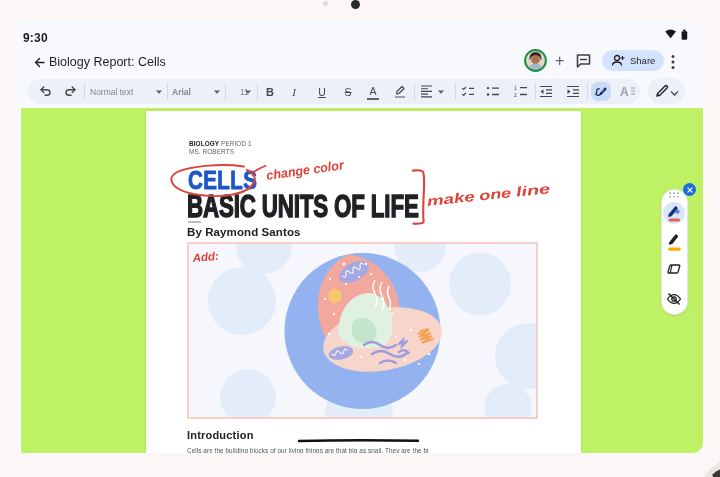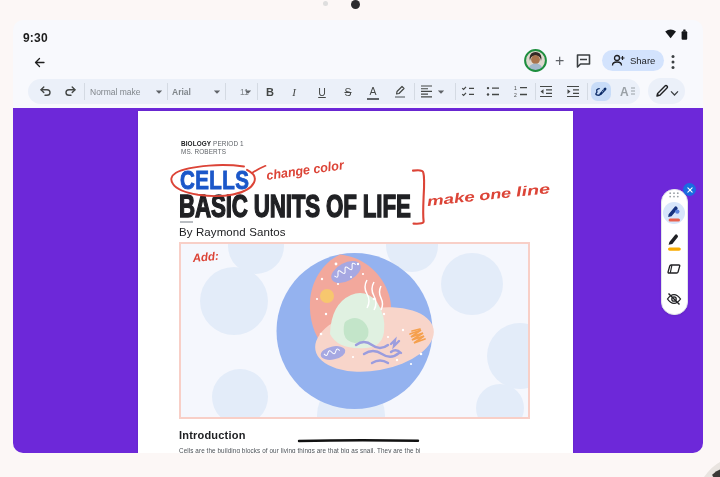--- a/index.html
+++ b/index.html
@@ -9,58 +9,59 @@
   .screen{left:13px;top:20px;width:690px;height:433px;background:#f8f9fd;
           border-radius:10px;overflow:hidden;}
   .dot1{left:323px;top:1px;width:5px;height:5px;border-radius:50%;background:#dedede;}
   .dot2{left:351px;top:0px;width:9px;height:9px;border-radius:50%;background:#2b2b2e;}
   .clock{left:10px;top:11px;font-size:12px;font-weight:bold;color:#1c1c1c;letter-spacing:0.2px;}
   .title{left:36px;top:35px;font-size:12.5px;color:#1f1f1f;}
   .sharepill{left:589px;top:30px;width:62px;height:21px;border-radius:11px;background:#d3e3fd;}
   .sharetext{left:617px;top:35px;font-size:9.5px;font-weight:normal;color:#1f2023;}
   .toolbar{left:15px;top:59px;width:612px;height:25px;border-radius:13px;background:#ebf0f9;}
   .penbtn{left:635px;top:58px;width:37px;height:26px;border-radius:13px;background:#ebf0f9;}
-  .canvas{left:0px;top:88px;width:690px;height:345px;background:#6d28d9;}
+  .canvas{left:8px;top:88px;width:690px;height:345px;background:#bef264;}
   .page{left:125px;top:3px;width:435px;height:342px;background:#ffffff;
         box-shadow:0 0 2px rgba(0,0,0,0.12);}
   .tsel{color:#80868b;font-size:8.5px;}
   .sep{width:1px;height:17px;background:#d4dae3;position:absolute;top:4px;}
   .glyph{position:absolute;top:0;height:25px;display:flex;align-items:center;justify-content:center;
          color:#444746;}
   .bluepill{left:563px;top:3px;width:20px;height:19px;border-radius:6.5px;background:#c8dcf8;}
   
   .meta{left:43px;top:29px;font-size:6.4px;color:#5f6368;line-height:8px;letter-spacing:0.1px;}
   .cells{left:42px;top:54px;font-size:26px;font-weight:bold;color:#1b57c9;
          -webkit-text-stroke:0.9px #1b57c9;letter-spacing:0.5px;
          transform:scaleX(0.79);transform-origin:left top;}
   .btitle{left:41px;top:78px;font-size:31px;font-weight:bold;color:#202124;
           -webkit-text-stroke:1.4px #202124;letter-spacing:-0.2px;
           transform:scaleX(0.72);transform-origin:left top;}
   .dash{left:42px;top:110px;width:13px;height:2px;background:#b9bdc2;}
-  .byline{left:41px;top:115px;font-size:11.5px;font-weight:normal;color:#202124;letter-spacing:0.1px;}
+  .byline{left:41px;top:115px;font-size:11.5px;font-weight:bold;color:#202124;letter-spacing:0.1px;}
   .figure{left:40.5px;top:131px;width:347px;height:173px;border:2px solid #f8cfc7;background:#f5f7fd;overflow:hidden;}
   .intro{left:41px;top:318px;font-size:11px;font-weight:bold;color:#202124;letter-spacing:0.2px;}
   .bodytext{left:41px;top:336px;font-size:6.3px;color:#4d5156;letter-spacing:0.1px;}
 </style>
 </head>
 <body>
   <div class="abs dot1"></div>
   <div class="abs dot2"></div>
   <div class="abs screen">
     <div class="abs clock">9:30</div>
 
     <svg class="abs" style="left:650px;top:8px" width="35" height="13" viewBox="0 0 35 13">
       <path d="M2.2 3.6 L7.6 10.2 L13 3.6 Q7.6 -0.6 2.2 3.6 Z" fill="#16181b"></path>
       <rect x="18.6" y="3.2" width="5.6" height="8.6" rx="1" fill="#16181b"></rect>
       <rect x="20.2" y="1.4" width="2.4" height="2" rx="0.5" fill="#16181b"></rect>
     </svg>
 
     <svg class="abs" style="left:20px;top:37px" width="12" height="12" viewBox="0 0 12 12">
       <path d="M11 5.5 H2.5 M2.5 5.5 L6.5 1.5 M2.5 5.5 L6.5 9.5" stroke="#1f1f1f" stroke-width="1.3" fill="none" stroke-linecap="round" stroke-linejoin="round"></path>
     </svg>
+    <div class="abs title">Biology Report: Cells</div>
 
     <svg class="abs" style="left:511px;top:29px" width="23" height="23" viewBox="0 0 23 23">
       <clipPath id="avc">
         <circle cx="11.5" cy="11.5" r="9.8"></circle>
       </clipPath>
       <circle cx="11.5" cy="11.5" r="9.8" fill="#ded8ce"></circle>
       <g clip-path="url(#avc)">
         <path d="M11.5 3 Q17 3 17.5 9 L17 12 Q16.8 7 11.5 6.6 Q6.2 7 6 12 L5.5 9 Q6 3 11.5 3 Z" fill="#332a25"></path>
         <circle cx="11.5" cy="10.6" r="4.4" fill="#a9744c"></circle>
         <path d="M4 21.5 Q5 14.5 11.5 14.5 Q18 14.5 19 21.5 Z" fill="#a3b8cb"></path>
@@ -90,21 +91,21 @@
     <div class="abs toolbar">
       <svg class="abs glyph" style="left:10px;width:14px" width="14" height="14" viewBox="0 0 14 14">
         <path d="M3.2 5.2 H9 Q12 5.2 12 8 Q12 10.8 9 10.8 H7" fill="none" stroke="#444746" stroke-width="1.4" stroke-linecap="round"></path>
         <path d="M5.8 2.4 L3 5.2 L5.8 8" fill="none" stroke="#444746" stroke-width="1.4" stroke-linecap="round" stroke-linejoin="round"></path>
       </svg>
       <svg class="abs glyph" style="left:36px;width:14px" width="14" height="14" viewBox="0 0 14 14">
         <path d="M10.8 5.2 H5 Q2 5.2 2 8 Q2 10.8 5 10.8 H7" fill="none" stroke="#444746" stroke-width="1.4" stroke-linecap="round"></path>
         <path d="M8.2 2.4 L11 5.2 L8.2 8" fill="none" stroke="#444746" stroke-width="1.4" stroke-linecap="round" stroke-linejoin="round"></path>
       </svg>
       <div class="sep" style="left:56px"></div>
-      <div class="abs tsel" style="left:62px;top:8px;">Normal make</div>
+      <div class="abs tsel" style="left:62px;top:8px;">Normal text</div>
       <svg class="abs" style="left:127px;top:10px" width="8" height="6" viewBox="0 0 8 6">
         <path d="M0.8 1.4 L4 4.8 L7.2 1.4 Z" fill="#5f6368"></path>
       </svg>
       <div class="sep" style="left:139px"></div>
       <div class="abs tsel" style="left:144px;top:8px;font-weight:bold;">Arial</div>
       <svg class="abs" style="left:185px;top:10px" width="8" height="6" viewBox="0 0 8 6">
         <path d="M0.8 1.4 L4 4.8 L7.2 1.4 Z" fill="#5f6368"></path>
       </svg>
       <div class="sep" style="left:197px"></div>
       <div class="abs tsel" style="left:202px;top:8px;margin-left:10px;">11</div>

